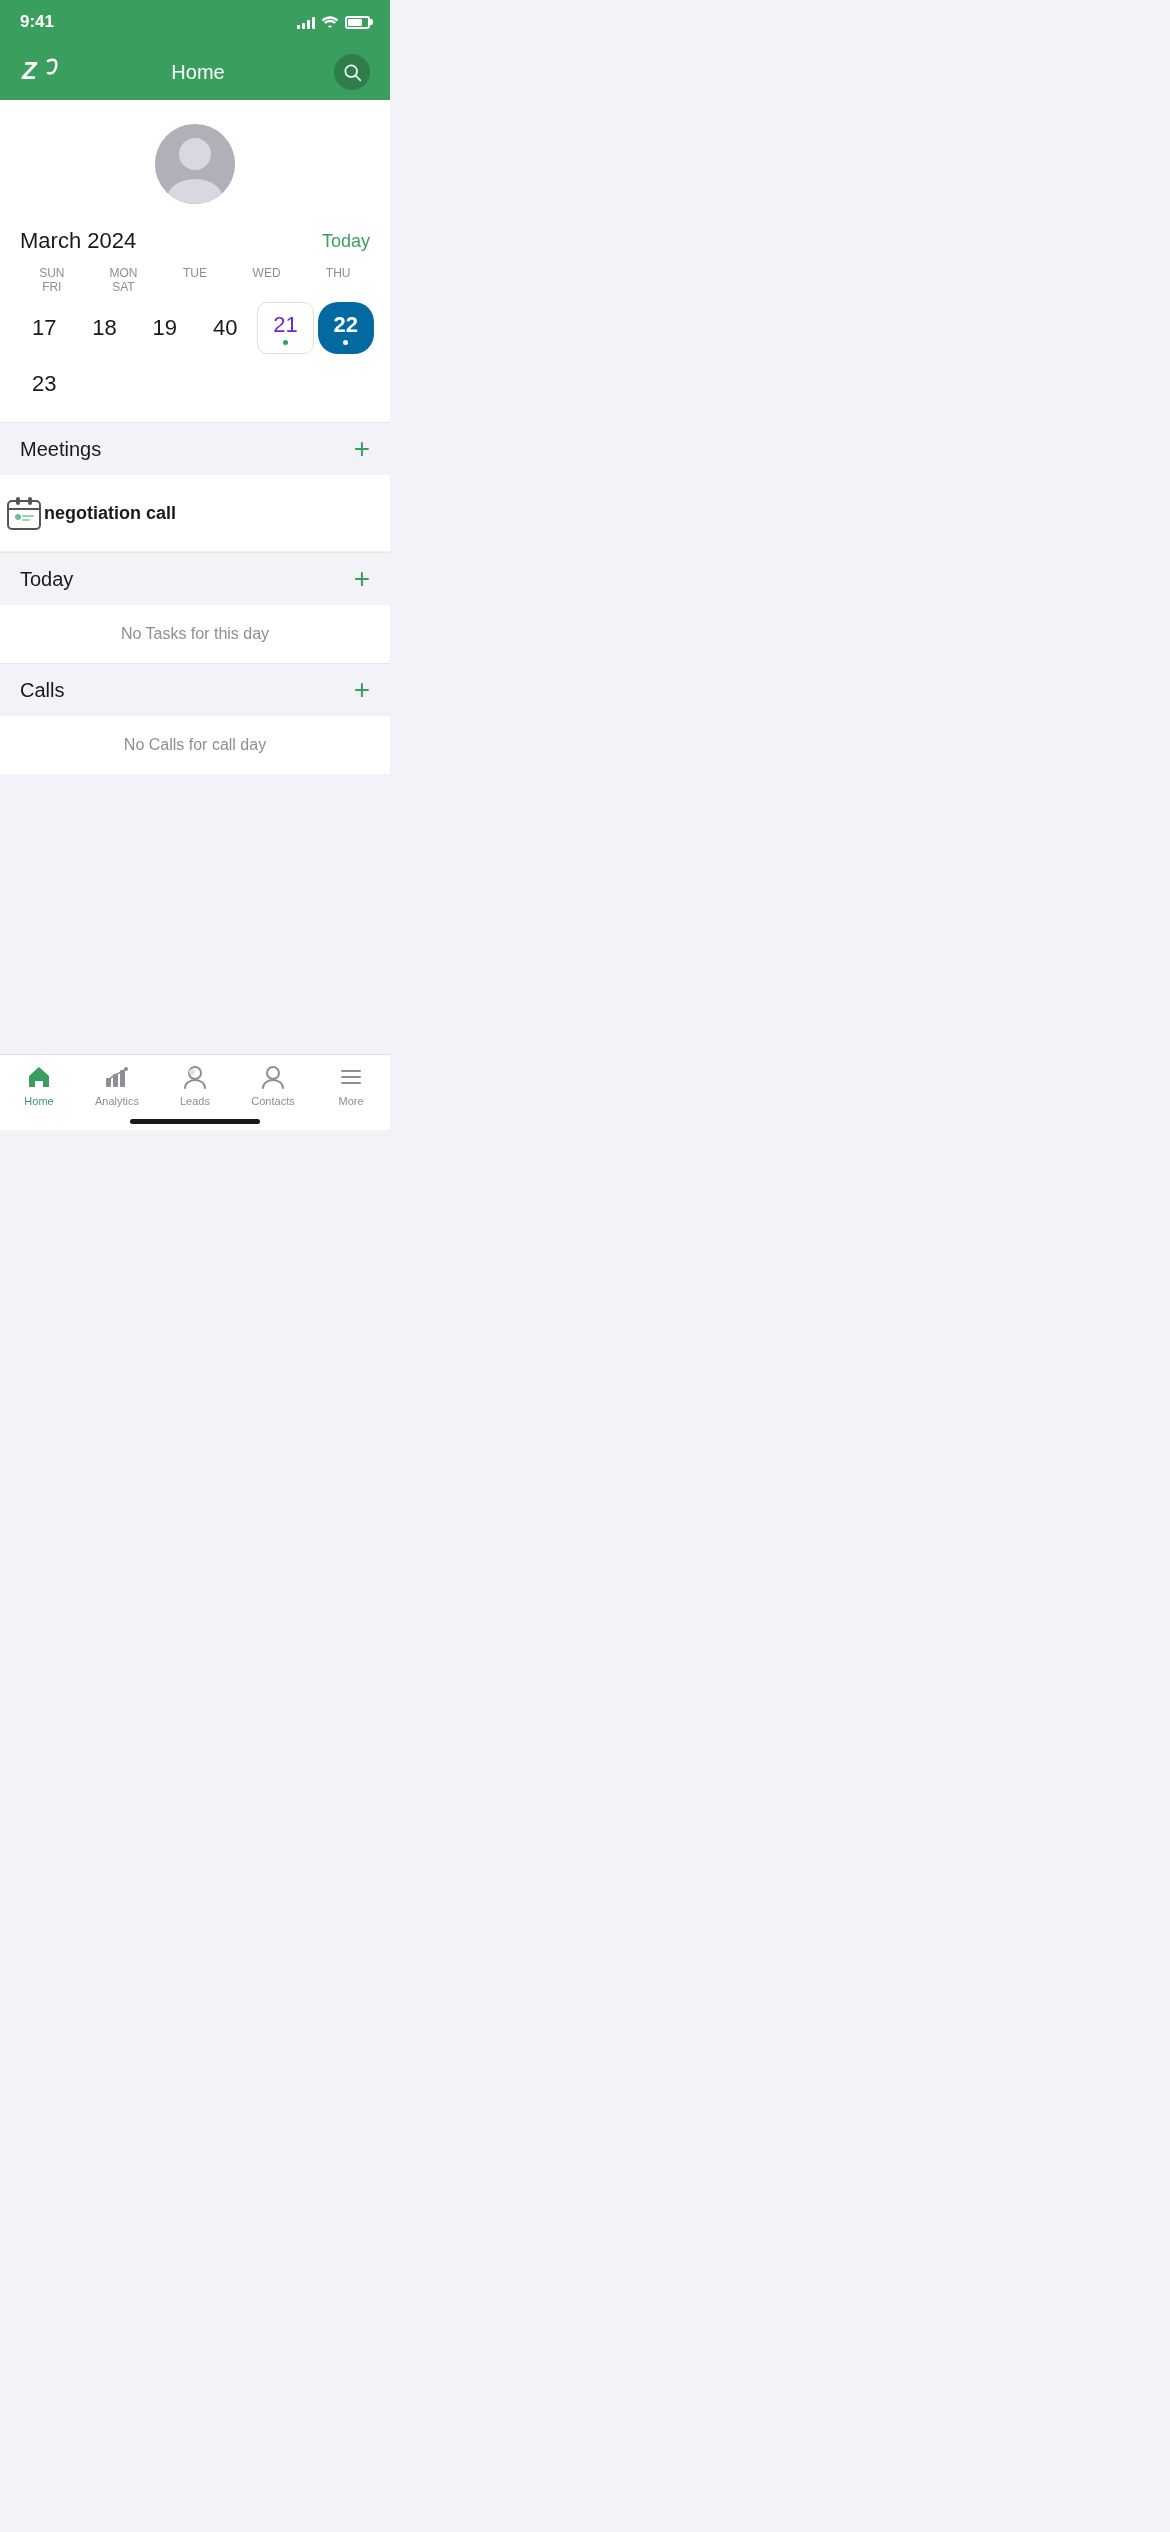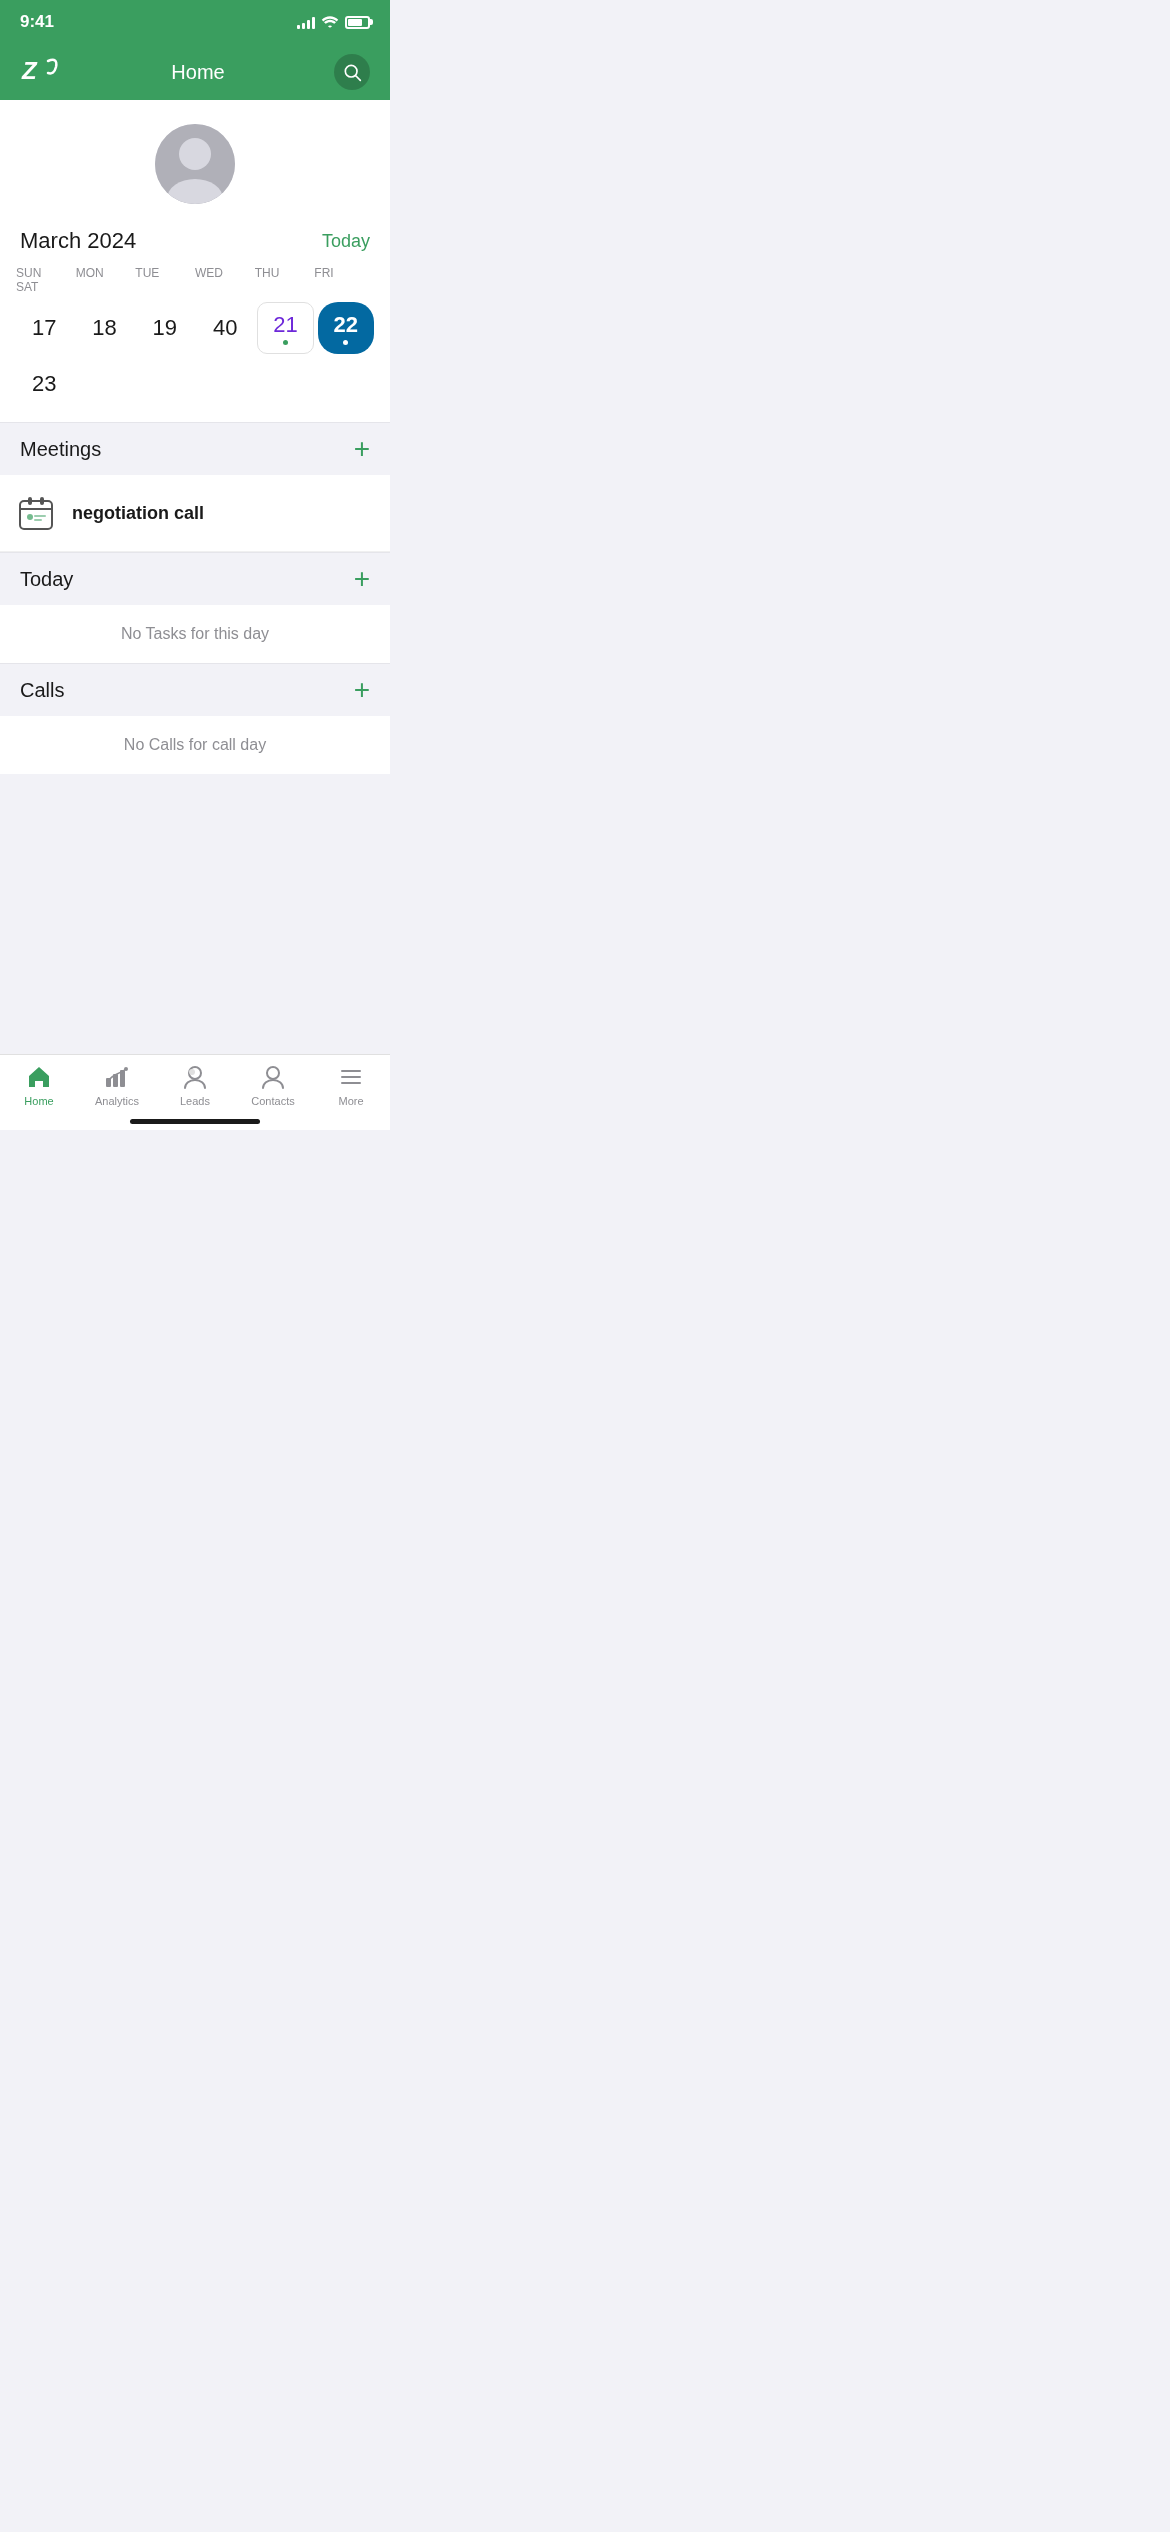--- a/index.html
+++ b/index.html
@@ -150,22 +150,22 @@
     .calendar-today-btn {
       color: #3a9e5f;
       font-size: 18px;
       font-weight: 400;
       cursor: pointer;
       background: none;
       border: none;
     }
     .calendar-days-header {
       display: grid;
-      grid-template-columns: repeat(6, 1fr);
-      text-align: left;
+      grid-template-columns: repeat(5, 1fr);
+      text-align: center;
       margin-bottom: 8px;
     }
     .calendar-days-header span {
       font-size: 12px;
       color: #8e8e93;
       font-weight: 400;
       text-transform: uppercase;
     }
     .calendar-dates {
       display: grid;
@@ -237,24 +237,23 @@
       font-weight: 300;
       cursor: pointer;
       background: none;
       border: none;
       line-height: 1;
     }
 
     
     .meeting-item {
       background: white;
-      padding: 18px 16px;
-      display: flex;
-      align-items: center;
-      gap: 16px;
+      padding: 18px 4px;
+      display: flex;
+      align-items: center;
       border-bottom: 1px solid #f0f0f0;
     }
     .meeting-icon {
       width: 40px;
       height: 40px;
       display: flex;
       align-items: center;
       justify-content: center;
     }
     .meeting-name {

